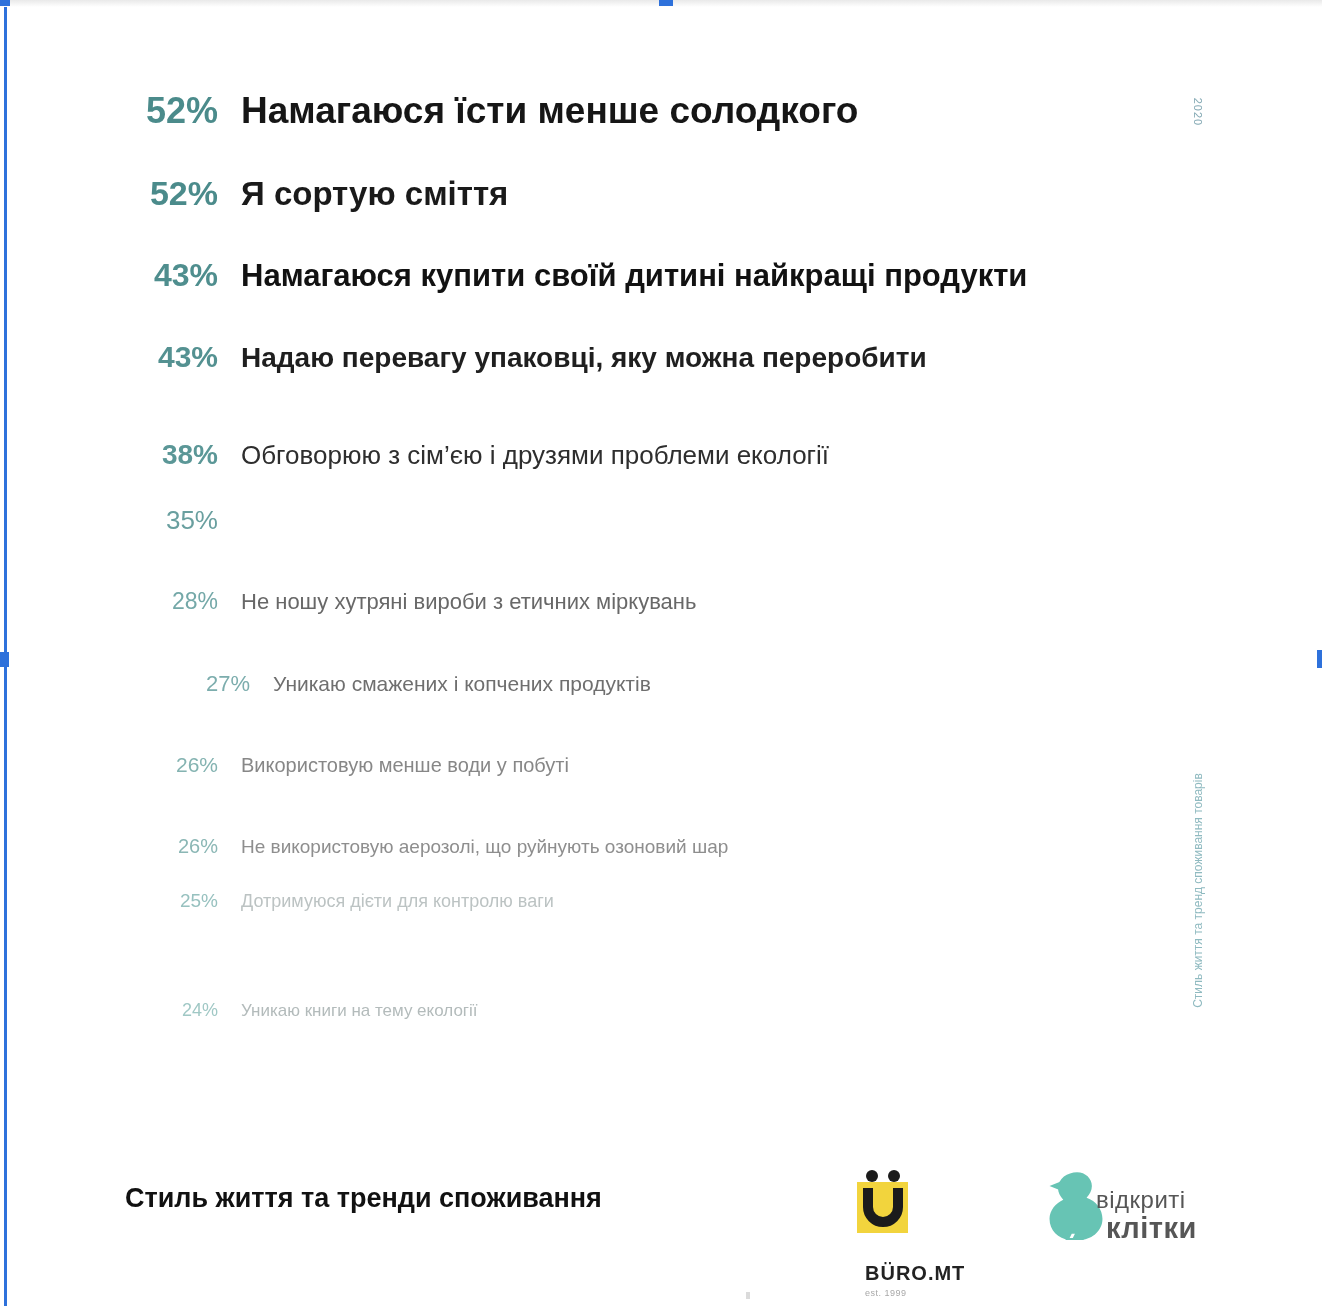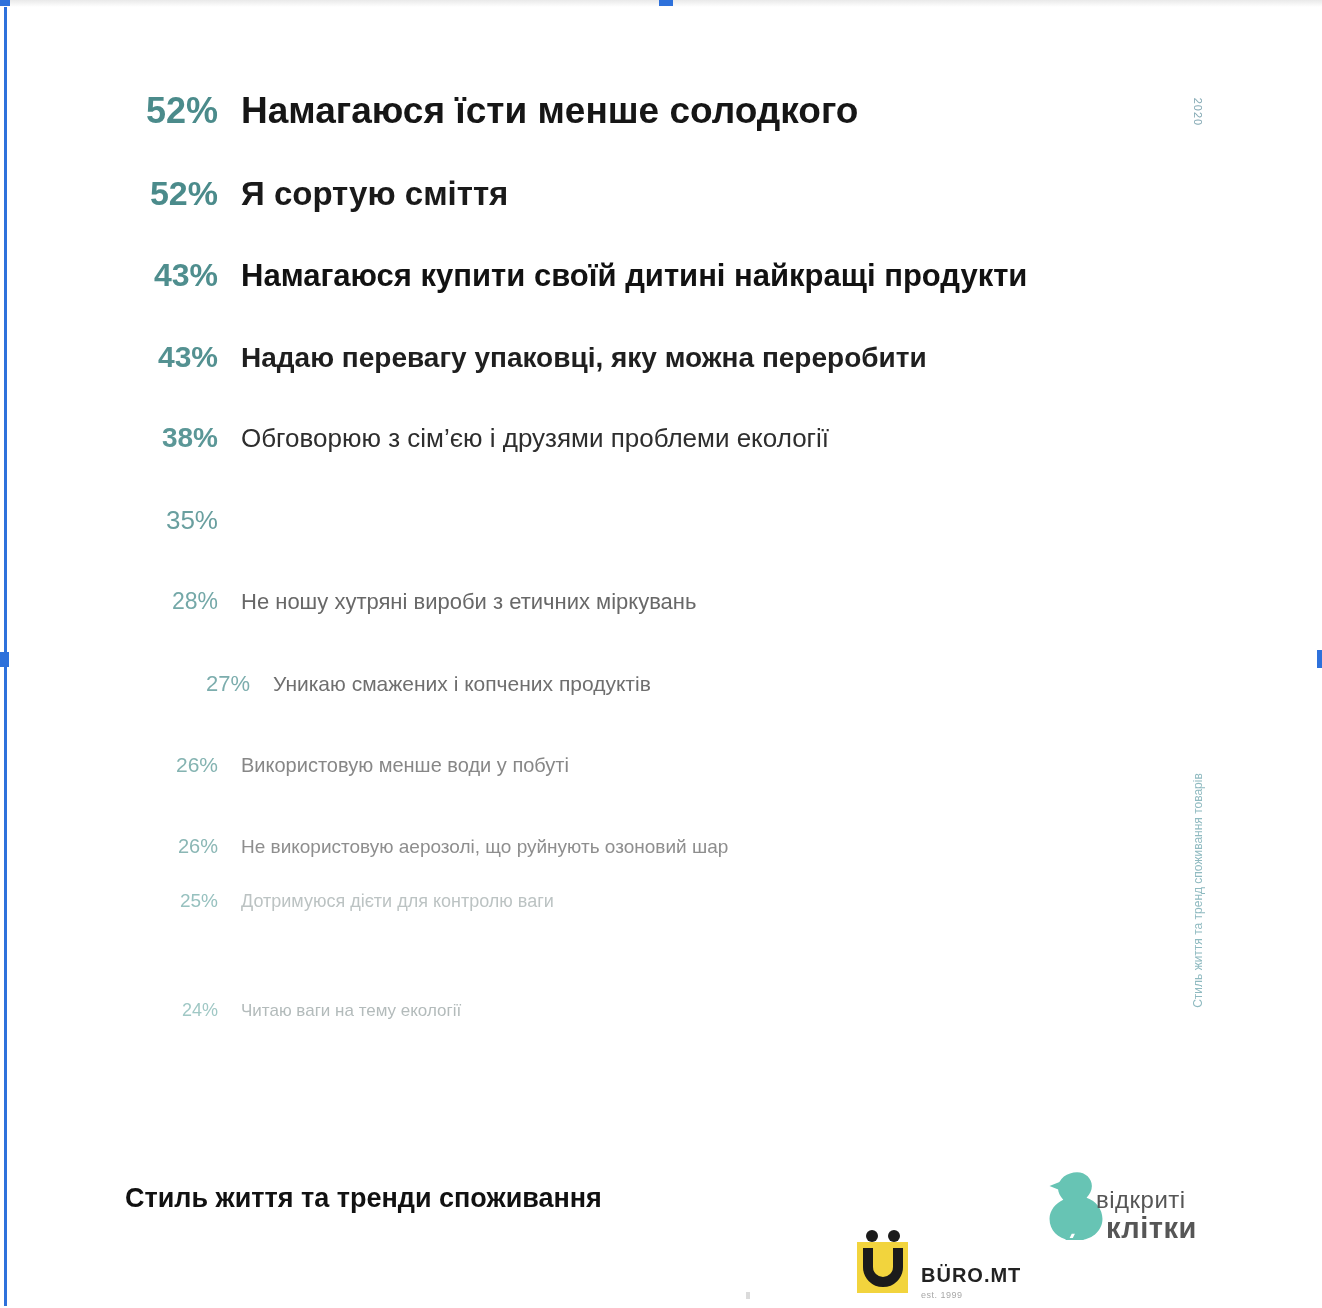--- a/index.html
+++ b/index.html
@@ -22,41 +22,41 @@
 
   
   .row{position:absolute;left:0;right:0;display:flex;align-items:baseline;}
   .pct{display:inline-block;width:218px;text-align:right;font-weight:800;flex:0 0 auto;}
   .txt{margin-left:23px;white-space:nowrap;}
 
   .r1{top:90px;}  .r1 .pct{font-size:36px;color:#4B8B8B;} .r1 .txt{font-size:37px;font-weight:800;color:#161616;}
   .r2{top:174px;} .r2 .pct{font-size:34px;color:#4B8B8B;} .r2 .txt{font-size:33px;font-weight:800;color:#1a1a1a;}
   .r3{top:257px;} .r3 .pct{font-size:32px;color:#4F8E8E;} .r3 .txt{font-size:31px;font-weight:700;color:#121212;}
   .r4{top:340px;} .r4 .pct{font-size:30px;color:#549191;font-weight:700;} .r4 .txt{font-size:28px;font-weight:600;color:#1f1f1f;}
-  .r5{top:422px;} .r5 .pct{font-size:28px;color:#5B9797;font-weight:600;} .r5 .txt{font-size:26px;font-weight:500;color:#2e2e2e;}
+  .r5{top:439px;} .r5 .pct{font-size:28px;color:#5B9797;font-weight:600;} .r5 .txt{font-size:26px;font-weight:500;color:#2e2e2e;}
   .r6{top:505px;} .r6 .pct{font-size:26px;color:#699F9F;font-weight:400;} .r6 .txt{font-size:25px;font-weight:400;color:#343434;}
   .r7{top:588px;} .r7 .pct{font-size:23px;color:#74A8A8;font-weight:400;} .r7 .txt{font-size:22px;font-weight:400;color:#686868;}
   .r8{top:671px;} .r8 .pct{font-size:22px;color:#7CADAD;font-weight:400;padding-left:32px;} .r8 .txt{font-size:21px;font-weight:400;color:#6f6f6f;}
   .r9{top:753px;} .r9 .pct{font-size:21px;color:#84B3B1;font-weight:400;} .r9 .txt{font-size:20px;font-weight:400;color:#878787;}
   .r10{top:835px;} .r10 .pct{font-size:20px;color:#8BB7B5;font-weight:400;} .r10 .txt{font-size:19px;font-weight:400;color:#8e8e8e;}
   .r11{top:890px;} .r11 .pct{font-size:19px;color:#97C1BF;font-weight:400;} .r11 .txt{font-size:18px;font-weight:400;color:#bcc3c3;}
   .r12{top:1000px;} .r12 .pct{font-size:18px;color:#A0C8C5;font-weight:400;} .r12 .txt{font-size:17px;font-weight:400;color:#b3bbbb;}
 
   
   .year-label{position:absolute;left:1177px;top:105px;width:40px;height:14px;
     transform:rotate(90deg);transform-origin:center;
     font-size:11px;letter-spacing:1px;color:#84A9B4;text-align:center;}
   .side-caption{position:absolute;left:1058px;top:883px;width:280px;height:15px;
     transform:rotate(-90deg);transform-origin:center;
     font-size:12px;color:#8FBAC0;text-align:center;white-space:nowrap;}
 
   
   .footer-title{position:absolute;left:125px;top:1183px;font-size:27px;font-weight:800;color:#111111;}
 
-  .buro-logo{position:absolute;left:855px;top:1228px;display:flex;align-items:flex-end;}
+  .buro-logo{position:absolute;left:855px;top:1168px;display:flex;align-items:flex-start;flex-direction:column;}
   .buro-text{margin-left:10px;margin-top:22px;}
   .buro-name{font-size:20px;font-weight:800;color:#222222;letter-spacing:1px;}
   .buro-est{font-size:9px;color:#a8a8a8;margin-top:3px;letter-spacing:.5px;}
 
   .oc-logo{position:absolute;left:1048px;top:1168px;display:flex;}
   .oc-text{margin-left:-8px;margin-top:2px;color:#565656;}
   .oc-line1{font-size:24px;font-weight:500;letter-spacing:.5px;margin-top:16px;}
   .oc-line2{font-size:29px;font-weight:800;margin-left:10px;margin-top:-2px;letter-spacing:.5px;}
 </style>
 </head>
@@ -112,21 +112,21 @@
 <div class="row r10">
   <span class="pct">26%</span>
   <span class="txt">Не використовую аерозолі, що руйнують озоновий шар</span>
 </div>
 <div class="row r11">
   <span class="pct">25%</span>
   <span class="txt">Дотримуюся дієти для контролю ваги</span>
 </div>
 <div class="row r12">
   <span class="pct">24%</span>
-  <span class="txt">Читаю ваги на тему екології</span>
+  <span class="txt">Уникаю книги на тему екології</span>
 </div>
 
 <div class="footer-title">Стиль життя та тренди споживання</div>
 
 <div class="buro-logo">
   <span>
     <svg width="56" height="68" viewBox="0 0 56 68">
       <rect x="2" y="14" width="51" height="51" fill="#F2D43D"></rect>
       <circle cx="17" cy="8" r="6" fill="#1b1b1b"></circle>
       <circle cx="39" cy="8" r="6" fill="#1b1b1b"></circle>

